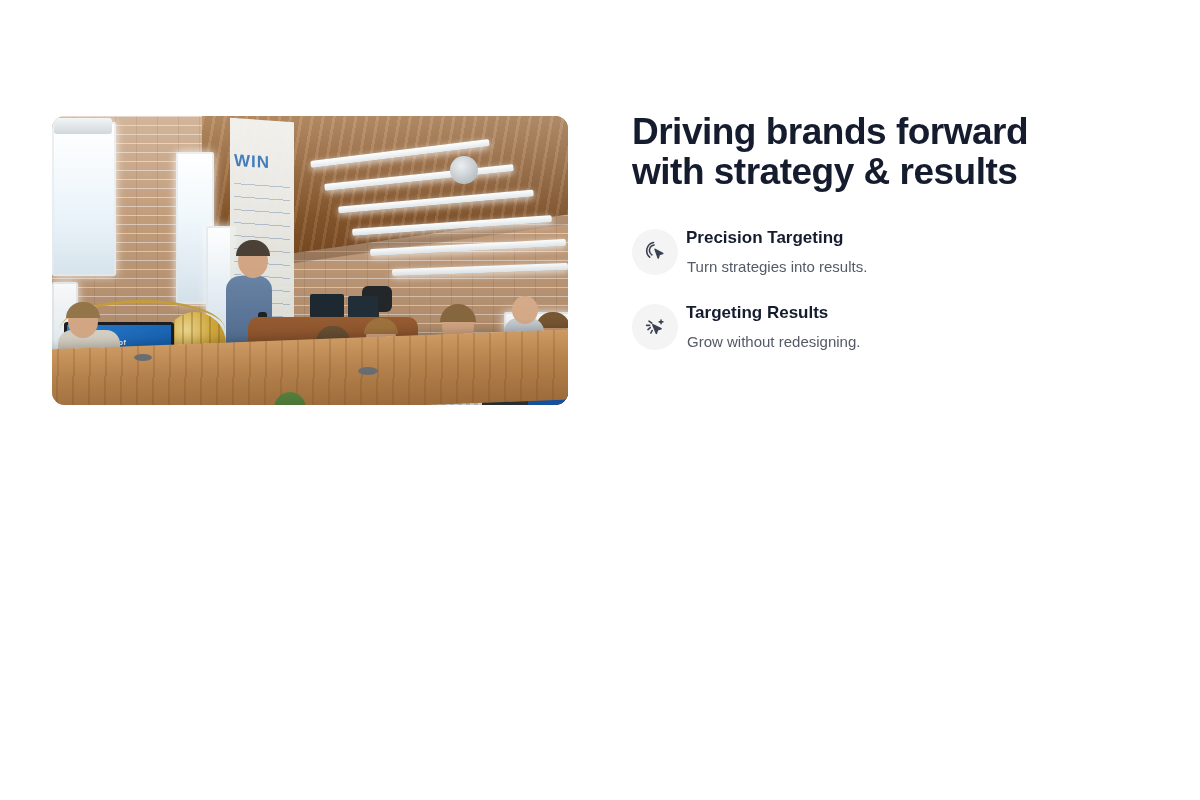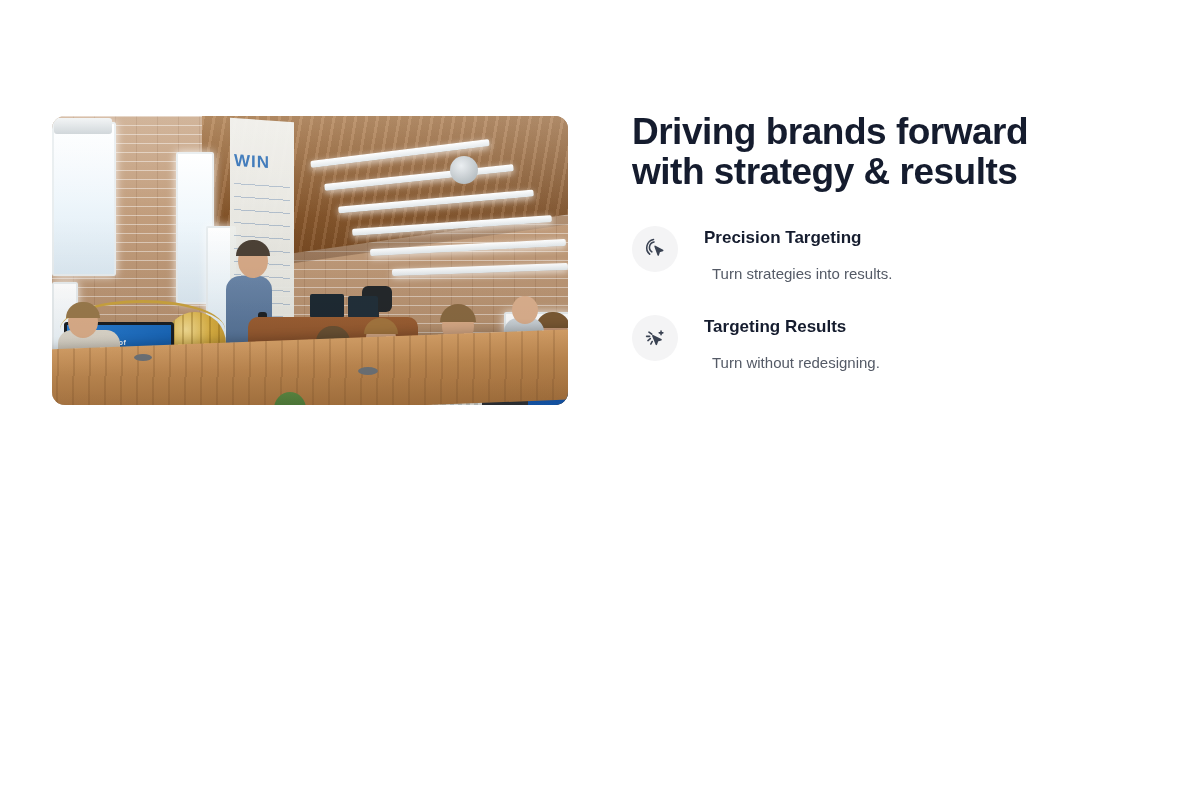--- a/index.html
+++ b/index.html
@@ -186,22 +186,22 @@
     color: #4d5360;
     max-width: 516px;
     white-space: pre-line;
   }
 
   .features {
     padding-top: 33px;
   }
   .feature {
     display: flex;
-    align-items: flex-start;
-    gap: 26px;
+    align-items: center;
+    gap: 8px;
     padding-bottom: 22px;
   }
   .feature:last-child { padding-bottom: 0; }
 
   .feature-icon {
     flex: 0 0 auto;
     width: 46px;
     height: 46px;
     border-radius: 50%;
     background: #f4f4f5;
@@ -214,21 +214,21 @@
 
   .feature-body { padding-top: 2px; }
   .feature-title {
     margin: 0;
     font-size: 17px;
     font-weight: bold;
     line-height: 22px;
     color: #151c2e;
   }
   .feature-desc {
-    margin: 8px;
+    margin: 1px;
     padding-top: 7px;
     font-size: 15px;
     line-height: 20px;
     color: #545a66;
   }
 </style>
 </head>
 <body>
 
 <div class="section">
@@ -356,20 +356,20 @@
             <path d="M2.8 10.2h3.4"></path>
             <path d="M4.3 14.8l2.6-2.2"></path>
             <path d="M7.4 18.6l1.6-2.8"></path>
             <path d="M18.6 4.4v4"></path>
             <path d="M16.6 6.4h4"></path>
             <path d="M5.4 5.6l3.1 2.3"></path>
           </svg>
         </span>
         <div class="feature-body">
           <h3 class="feature-title">Targeting Results</h3>
-          <p class="feature-desc">Turn without redesigning.</p>
+          <p class="feature-desc">Grow without redesigning.</p>
         </div>
       </div>
 
     </div>
   </div>
 
 </div>
 
 </body></html>

